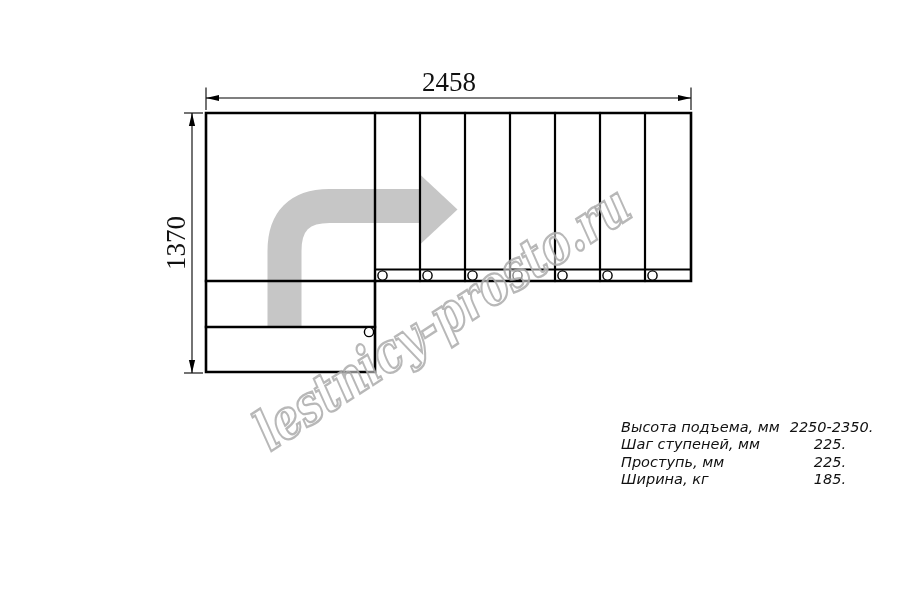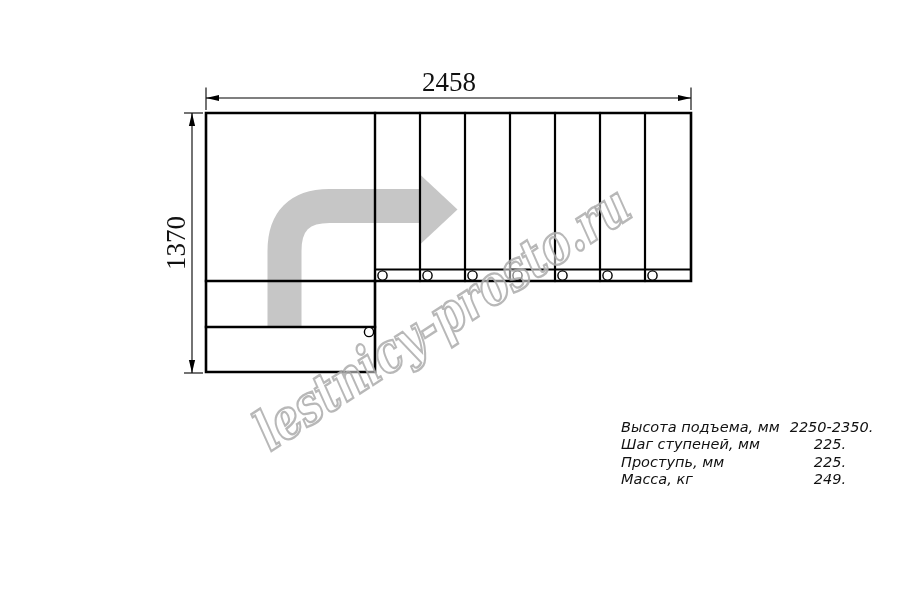--- a/index.html
+++ b/index.html
@@ -105,18 +105,18 @@
     </div>
     <div class="spec-row">
       <span class="spec-label">Шаг ступеней, мм</span>
       <span class="spec-value">225.</span>
     </div>
     <div class="spec-row">
       <span class="spec-label">Проступь, мм</span>
       <span class="spec-value">225.</span>
     </div>
     <div class="spec-row">
-      <span class="spec-label">Масса, кг</span>
-      <span class="spec-value">249.</span>
+      <span class="spec-label">Ширина, кг</span>
+      <span class="spec-value">185.</span>
     </div>
   </div>
 
 </div>
 
 </body></html>

